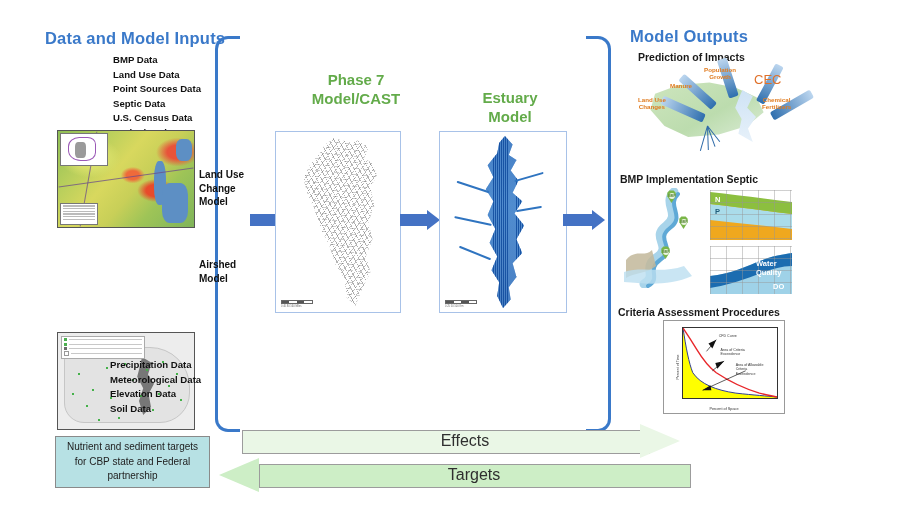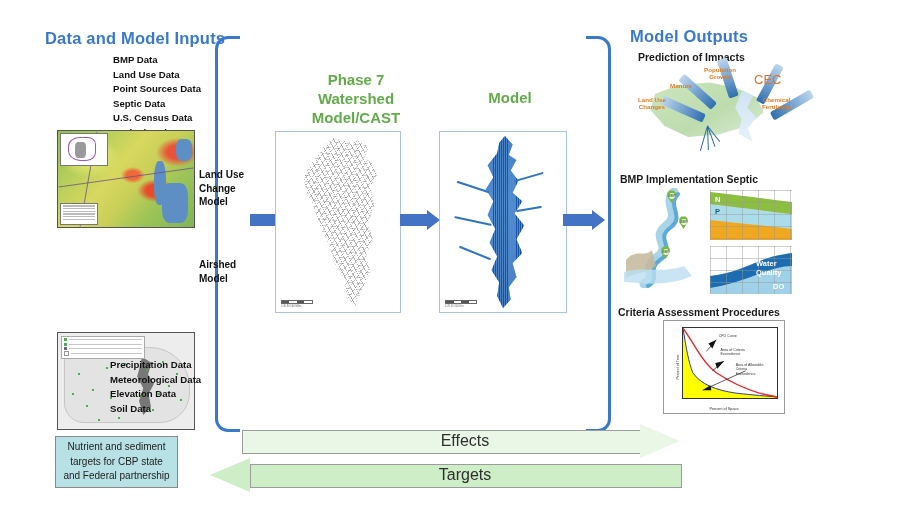--- a/index.html
+++ b/index.html
@@ -226,24 +226,24 @@
 
 <div class="abs data-list" style="left:110px;top:358px;">
   <div>Precipitation Data</div>
   <div>Meteorological Data</div>
   <div>Elevation Data</div>
   <div>Soil Data</div>
 </div>
 
 <div class="abs model-head" style="left:296px;top:70px;width:120px;">
   <div>Phase 7</div>
-  <div>Watershed</div>
   <div>Model/CAST</div>
 </div>
 <div class="abs model-head" style="left:455px;top:88px;width:110px;">
+  <div>Estuary</div>
   <div>Model</div>
 </div>
 
 <div class="barrow" style="left:250px;top:210px;width:45px;">
   <div class="shaft" style="width:33px;"></div>
     <div class="head" style="left:32px;"></div>
 </div>
 
 <div class="panel abs" style="left:275px;top:131px;width:124px;height:180px;">
   <div class="ws"></div>
@@ -405,26 +405,26 @@
       <div>Exceedence</div>
     </div>
     <div class="cfd-ann" style="left:56%;top:50%;">
       <div>Area of Allowable</div>
       <div>Criteria</div>
       <div>Exceedence</div>
     </div>
   </div>
 </div>
 
-<div class="tealbox" style="left:55px;top:436px;width:123px;height:52px;">Nutrient and sediment targets for CBP state and Federal partnership</div>
+<div class="tealbox" style="left:55px;top:436px;width:155px;height:52px;">Nutrient and sediment targets for CBP state and Federal partnership</div>
 
 <div class="flow" style="left:242px;top:424px;width:438px;height:34px;">
   <div class="body" style="left:0;top:6px;width:406px;height:22px;background:#eaf7e6;"></div>
   <div class="tip" style="left:398px;top:0;border-top:17px solid transparent;border-bottom:17px solid transparent;border-left:40px solid #eaf7e6;"></div>
   <div class="tip" style="left:398px;top:0;border-top:17px solid transparent;border-bottom:17px solid transparent;border-left:40px solid transparent;"></div>
   <span style="top:8px;left:0;width:406px;margin-left:20px;">Effects</span>
 </div>
 
-<div class="flow" style="left:210px;top:458px;width:470px;height:34px;padding-left:40px;">
+<div class="flow" style="left:219px;top:458px;width:470px;height:34px;padding-left:40px;">
   <div class="body" style="left:40px;top:6px;width:430px;height:22px;background:#cdeec6;"></div>
   <div class="tip" style="left:0;top:0;border-top:17px solid transparent;border-bottom:17px solid transparent;border-right:40px solid #cdeec6;"></div>
   <span style="top:8px;left:40px;width:430px;">Targets</span>
 </div>
 
 </body></html>

